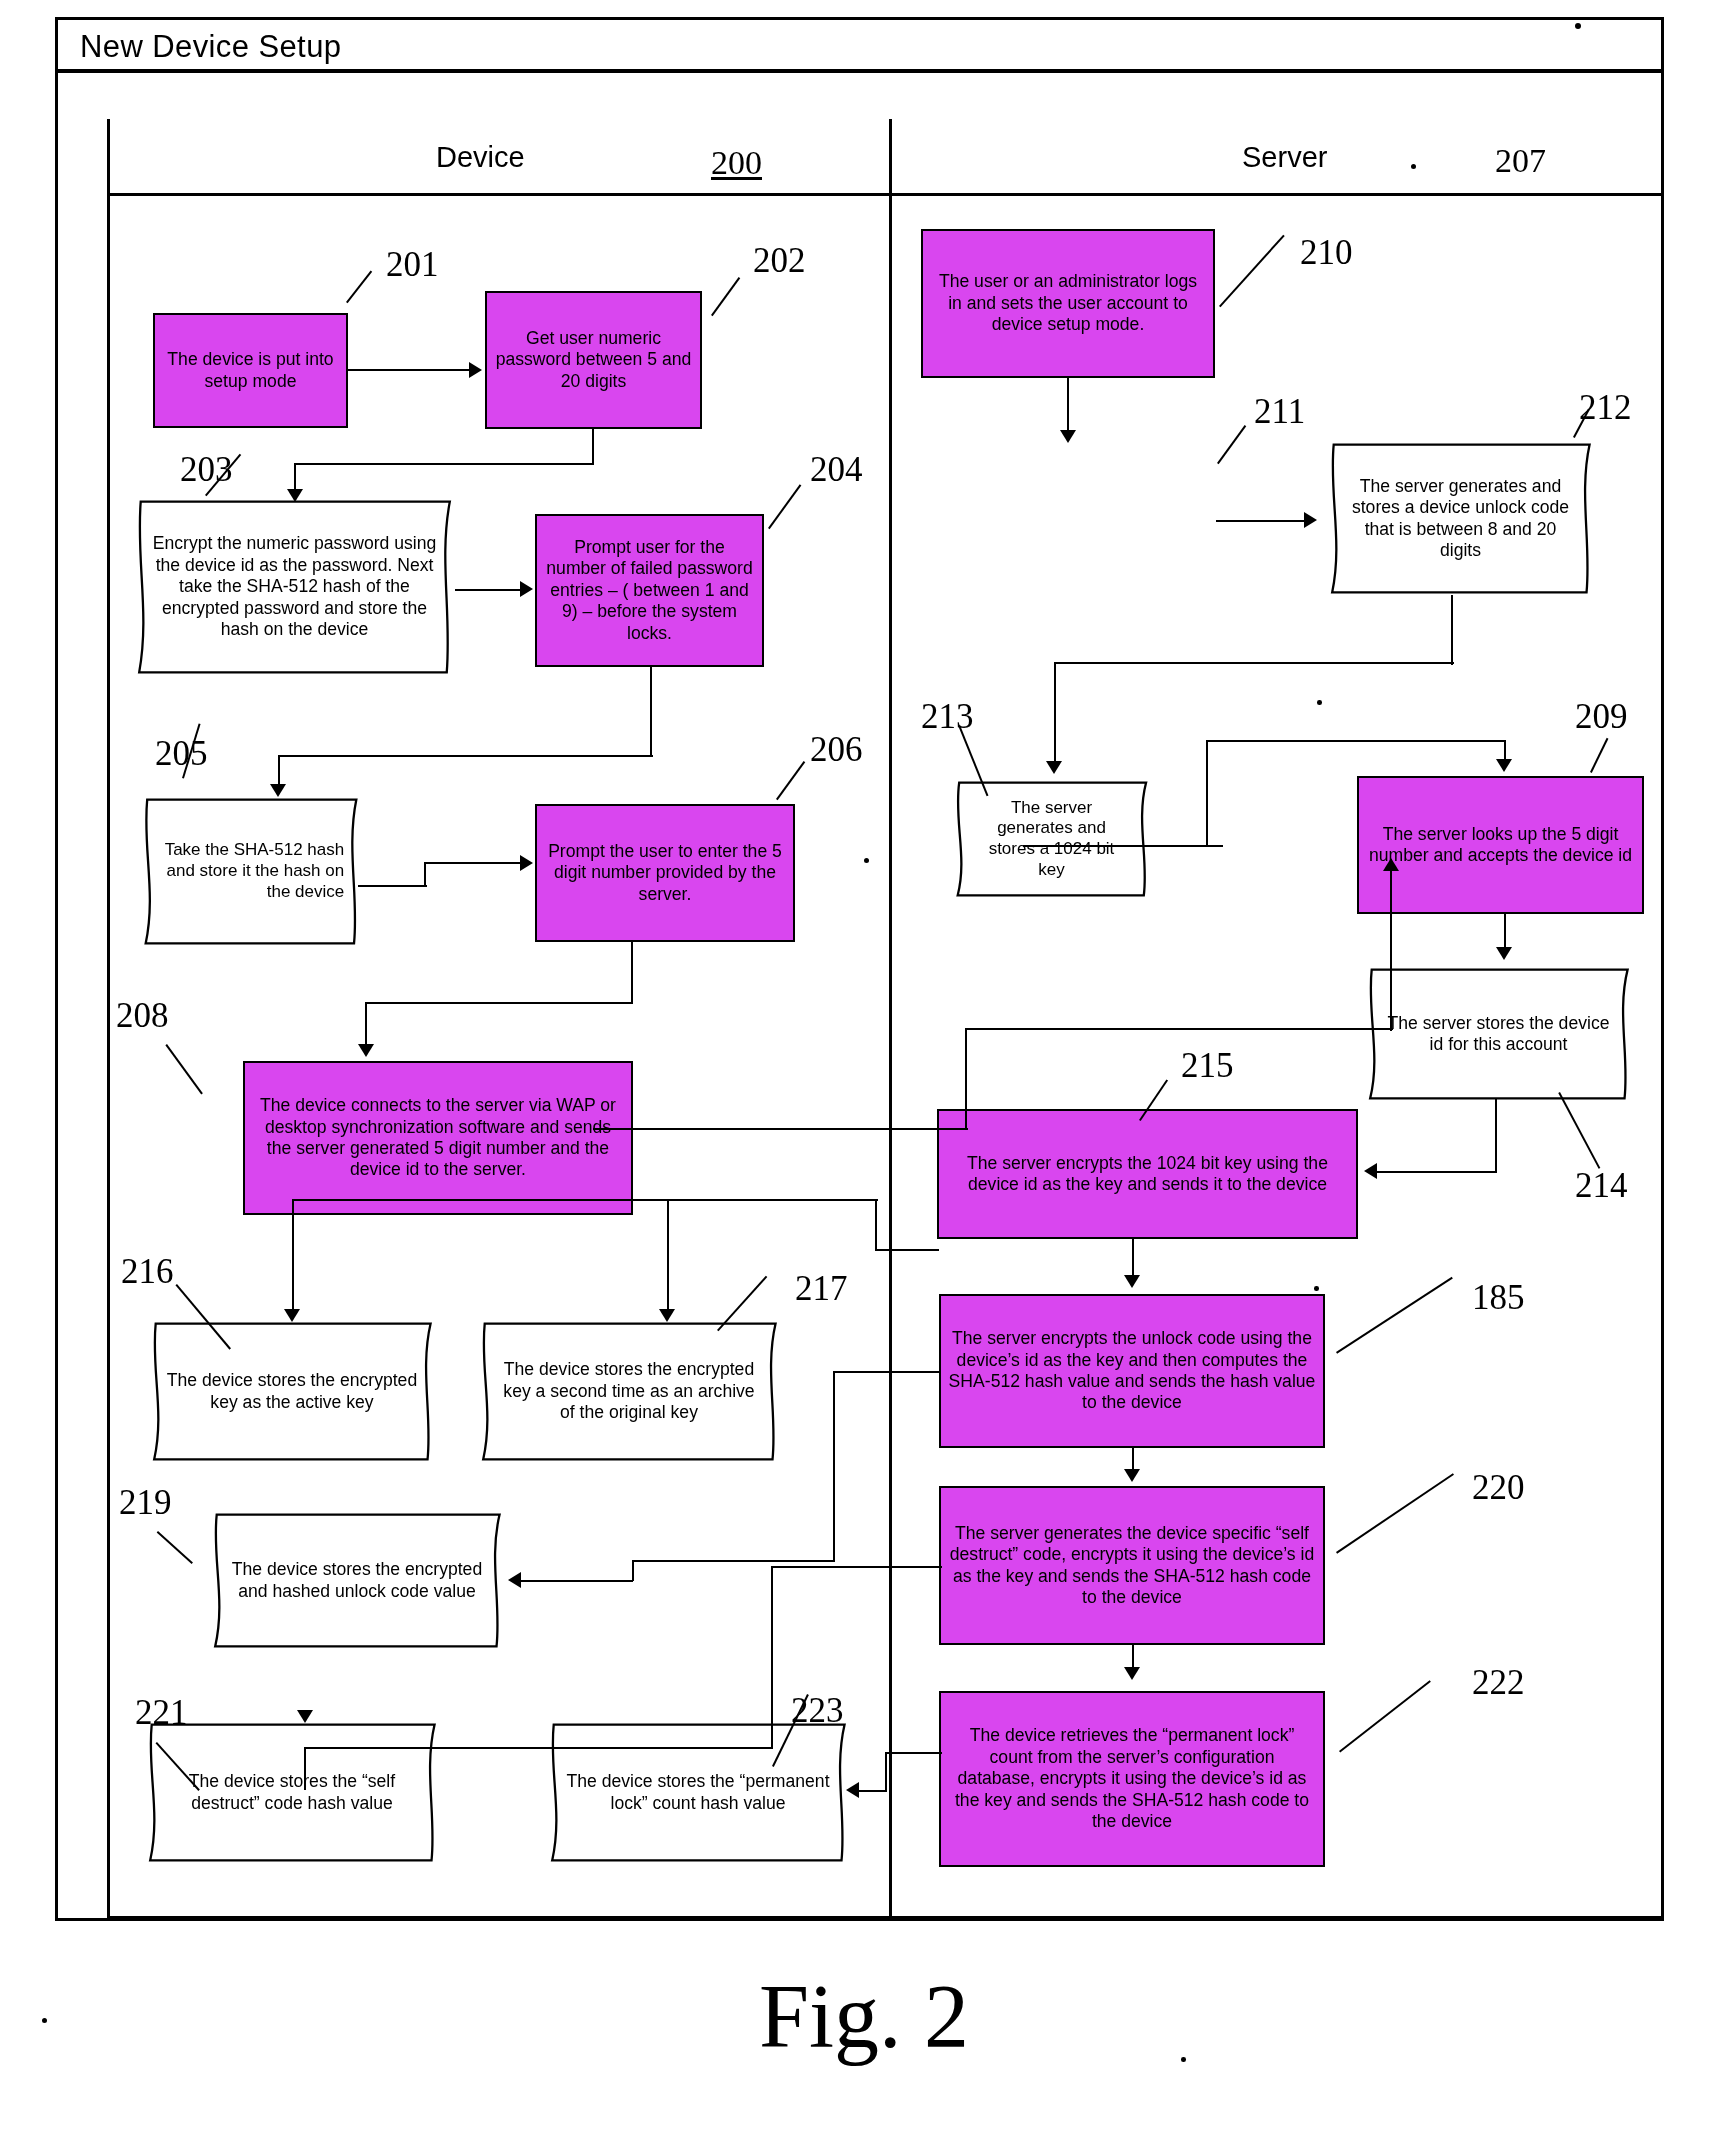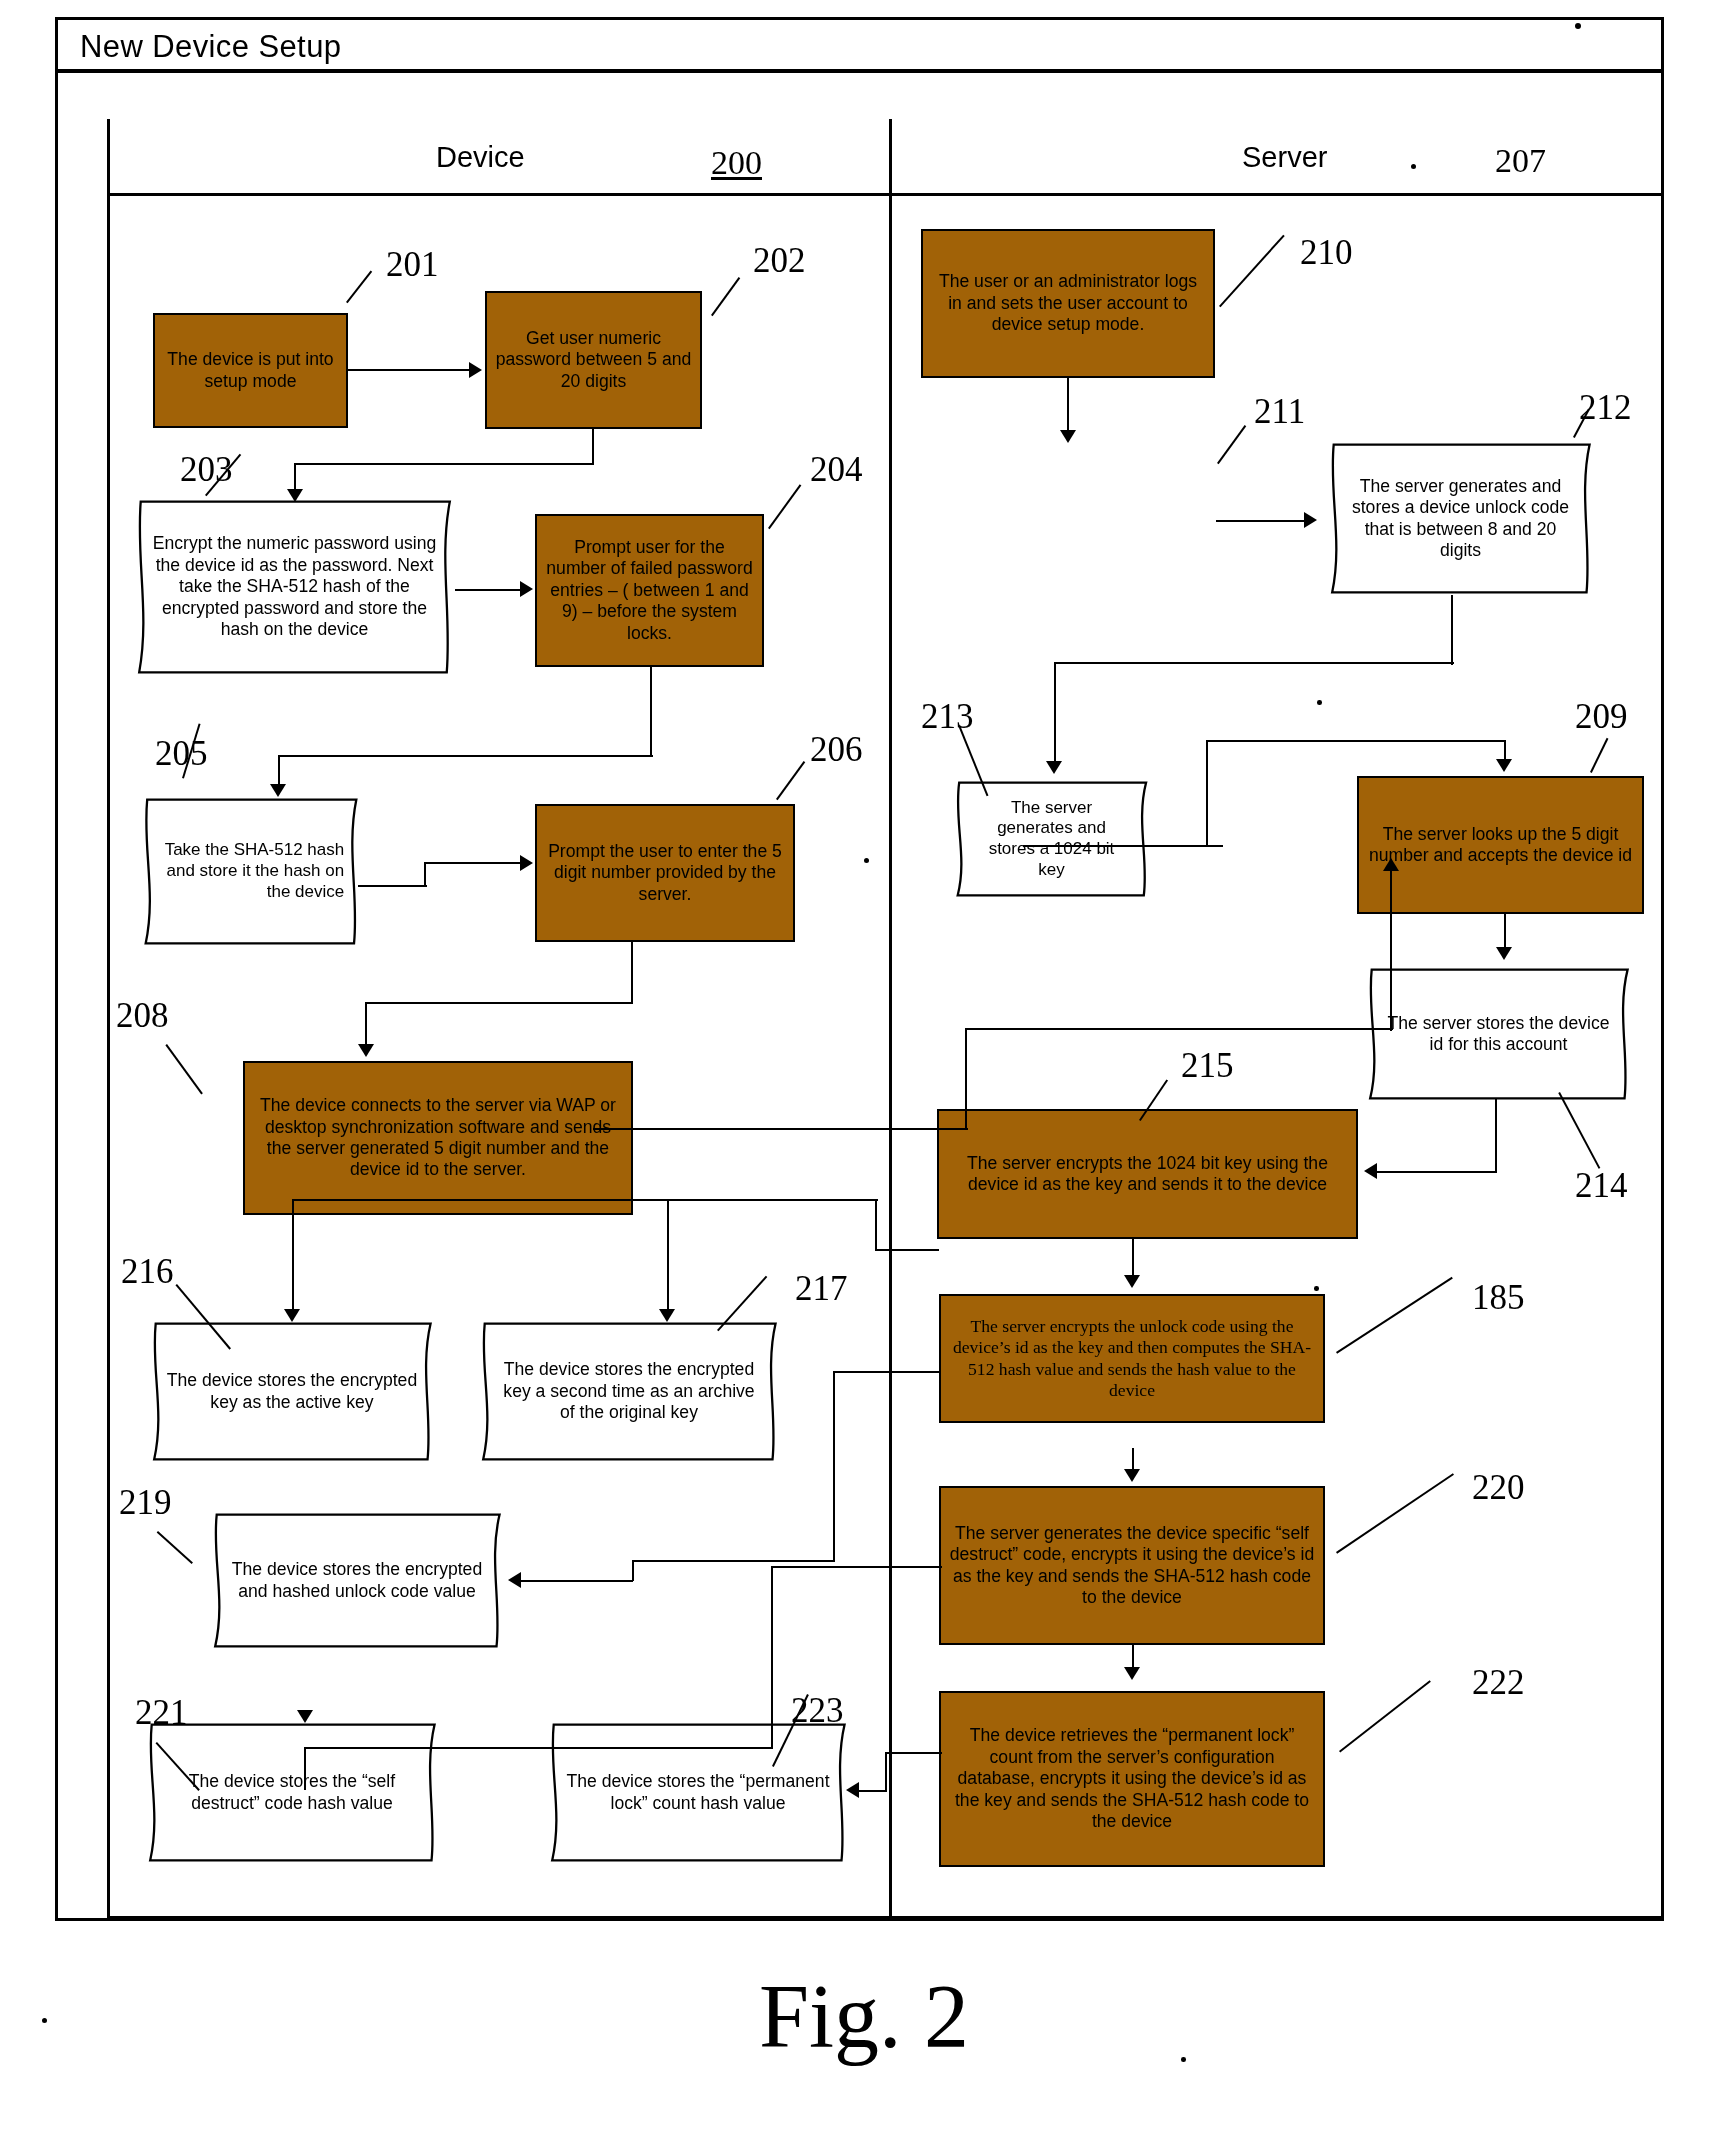--- a/index.html
+++ b/index.html
@@ -13,21 +13,21 @@
 
   .hrule{position:absolute;background:#000;}
   .vrule{position:absolute;background:#000;}
 
   .lane-head{position:absolute;font-size:29px;color:#000;white-space:nowrap;}
   .lane-num{position:absolute;font-family:"Liberation Serif",serif;font-size:34px;color:#000;white-space:nowrap;}
   .lane-num.u{text-decoration:underline;text-underline-offset:3.1px;}
 
   
   .node{position:absolute;box-sizing:border-box;display:flex;align-items:center;justify-content:center;text-align:center;color:#000;font-size:17.6px;line-height:1.22;padding:4.6px 7.6px;}
-  .proc{border:2.3px solid #000;background:#a16207;}
+  .proc{border:2.3px solid #000;background:#d946ef;}
 
   .doc{background:#fff;}
   .doc .doc-svg{position:absolute;left:0;top:0;width:100%;height:100%;}
   .doc .doc-txt{position:relative;z-index:2;width:100%;padding:0 12.2px;box-sizing:border-box;}
 
   
   .ref{position:absolute;font-family:"Liberation Serif",serif;font-size:35px;color:#000;white-space:nowrap;}
 
   
   .ln{position:absolute;background:#000;}
@@ -200,21 +200,21 @@
   </div>
   <div class="ref" style="left:1575px;top:1166px;">214</div>
   <div class="lead" style="left:1560px;top:1092px;width:86px;transform:rotate(62deg);"></div>
 
   <div class="node proc" style="left:937px;top:1109px;width:421px;height:130px;">
     <span>The server encrypts the 1024 bit key using the device id as the key and sends it to the device</span>
   </div>
   <div class="ref" style="left:1181px;top:1046px;">215</div>
   <div class="lead" style="left:1139px;top:1120px;width:49px;transform:rotate(-56deg);"></div>
 
-  <div class="node proc" style="left:939px;top:1294px;width:386px;height:129px;font-family:Liberation Serif, serif;">
+  <div class="node proc" style="left:939px;top:1294px;width:386px;height:154px;">
     <span>The server encrypts the unlock code using the device’s id as the key and then computes the SHA-512 hash value and sends the hash value to the device</span>
   </div>
   <div class="ref" style="left:1472px;top:1278px;">185</div>
   <div class="lead" style="left:1336px;top:1352px;width:138px;transform:rotate(-33deg);"></div>
 
   <div class="node proc" style="left:939px;top:1486px;width:386px;height:159px;">
     <span>The server generates the device specific “self destruct” code, encrypts it using the device’s id as the key and sends the SHA-512 hash code to the device</span>
   </div>
   <div class="ref" style="left:1472px;top:1468px;">220</div>
   <div class="lead" style="left:1336px;top:1552px;width:141px;transform:rotate(-34deg);"></div>

